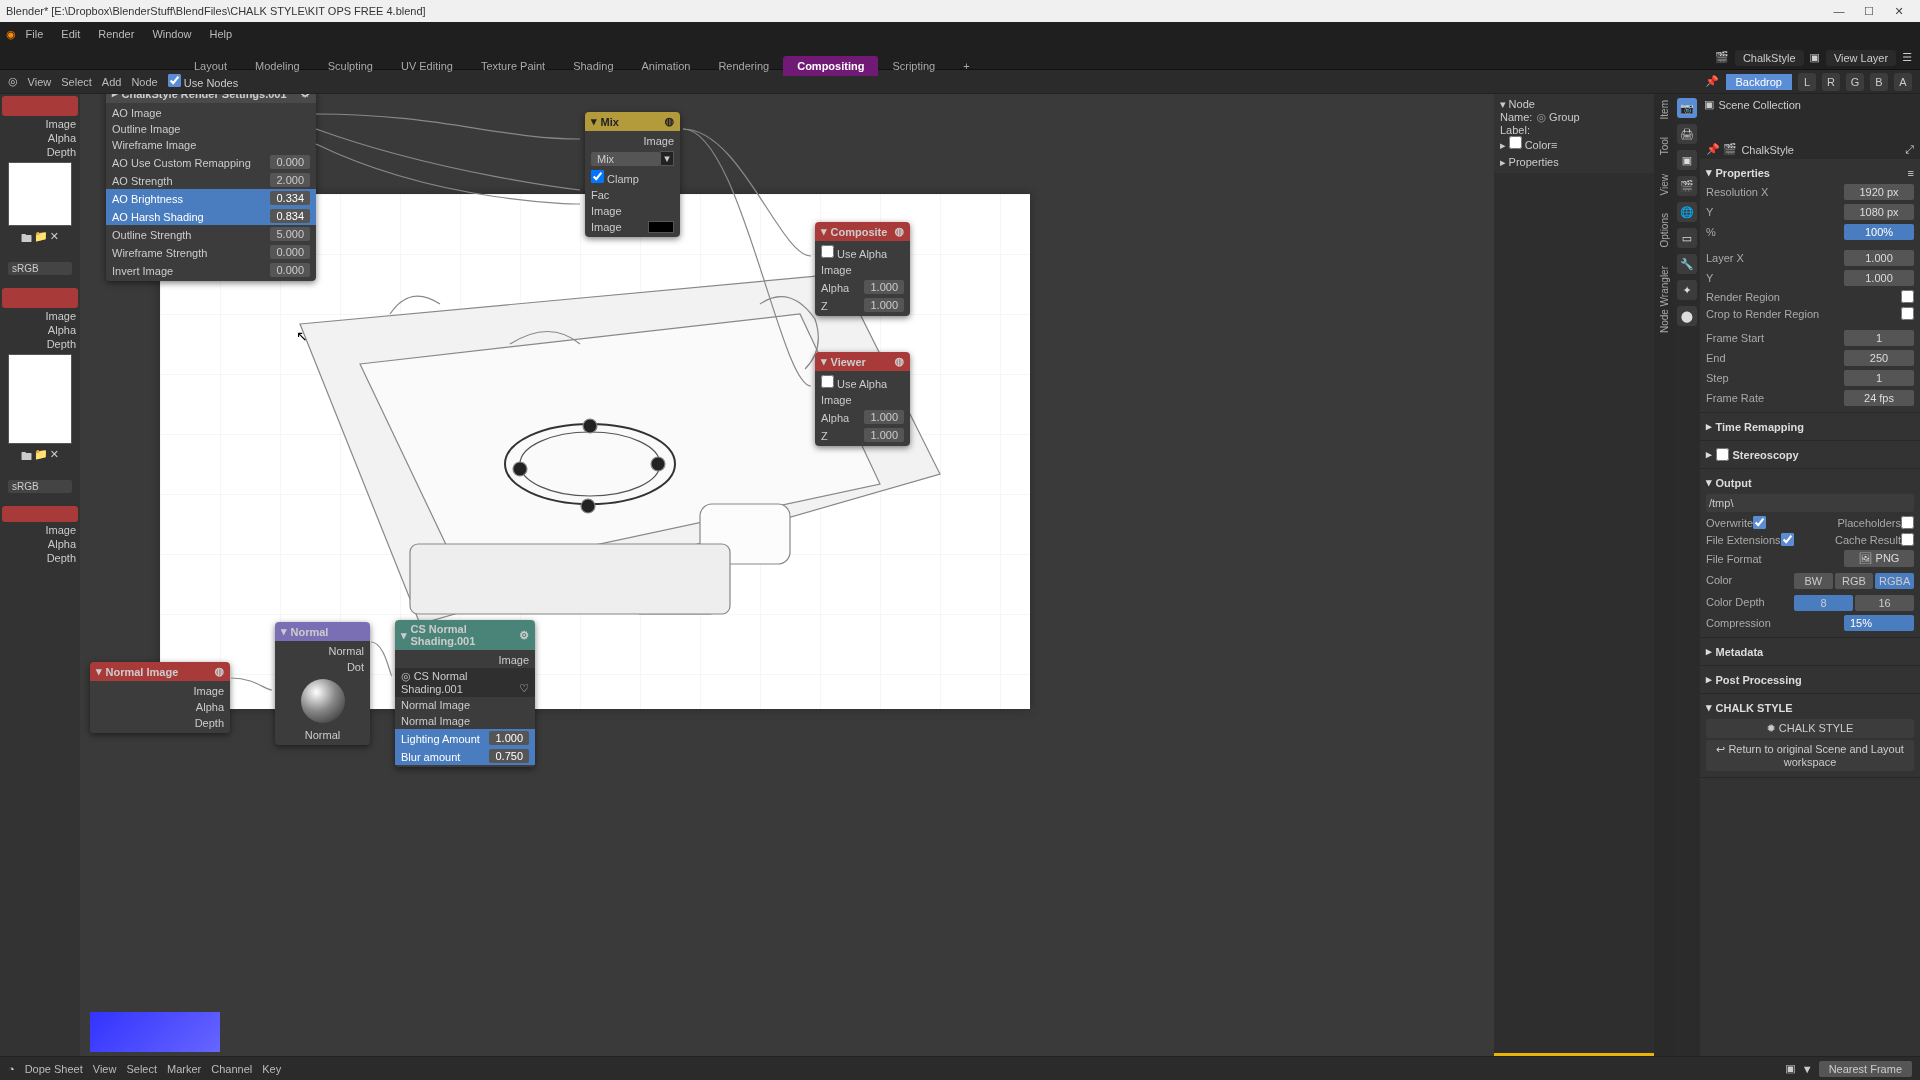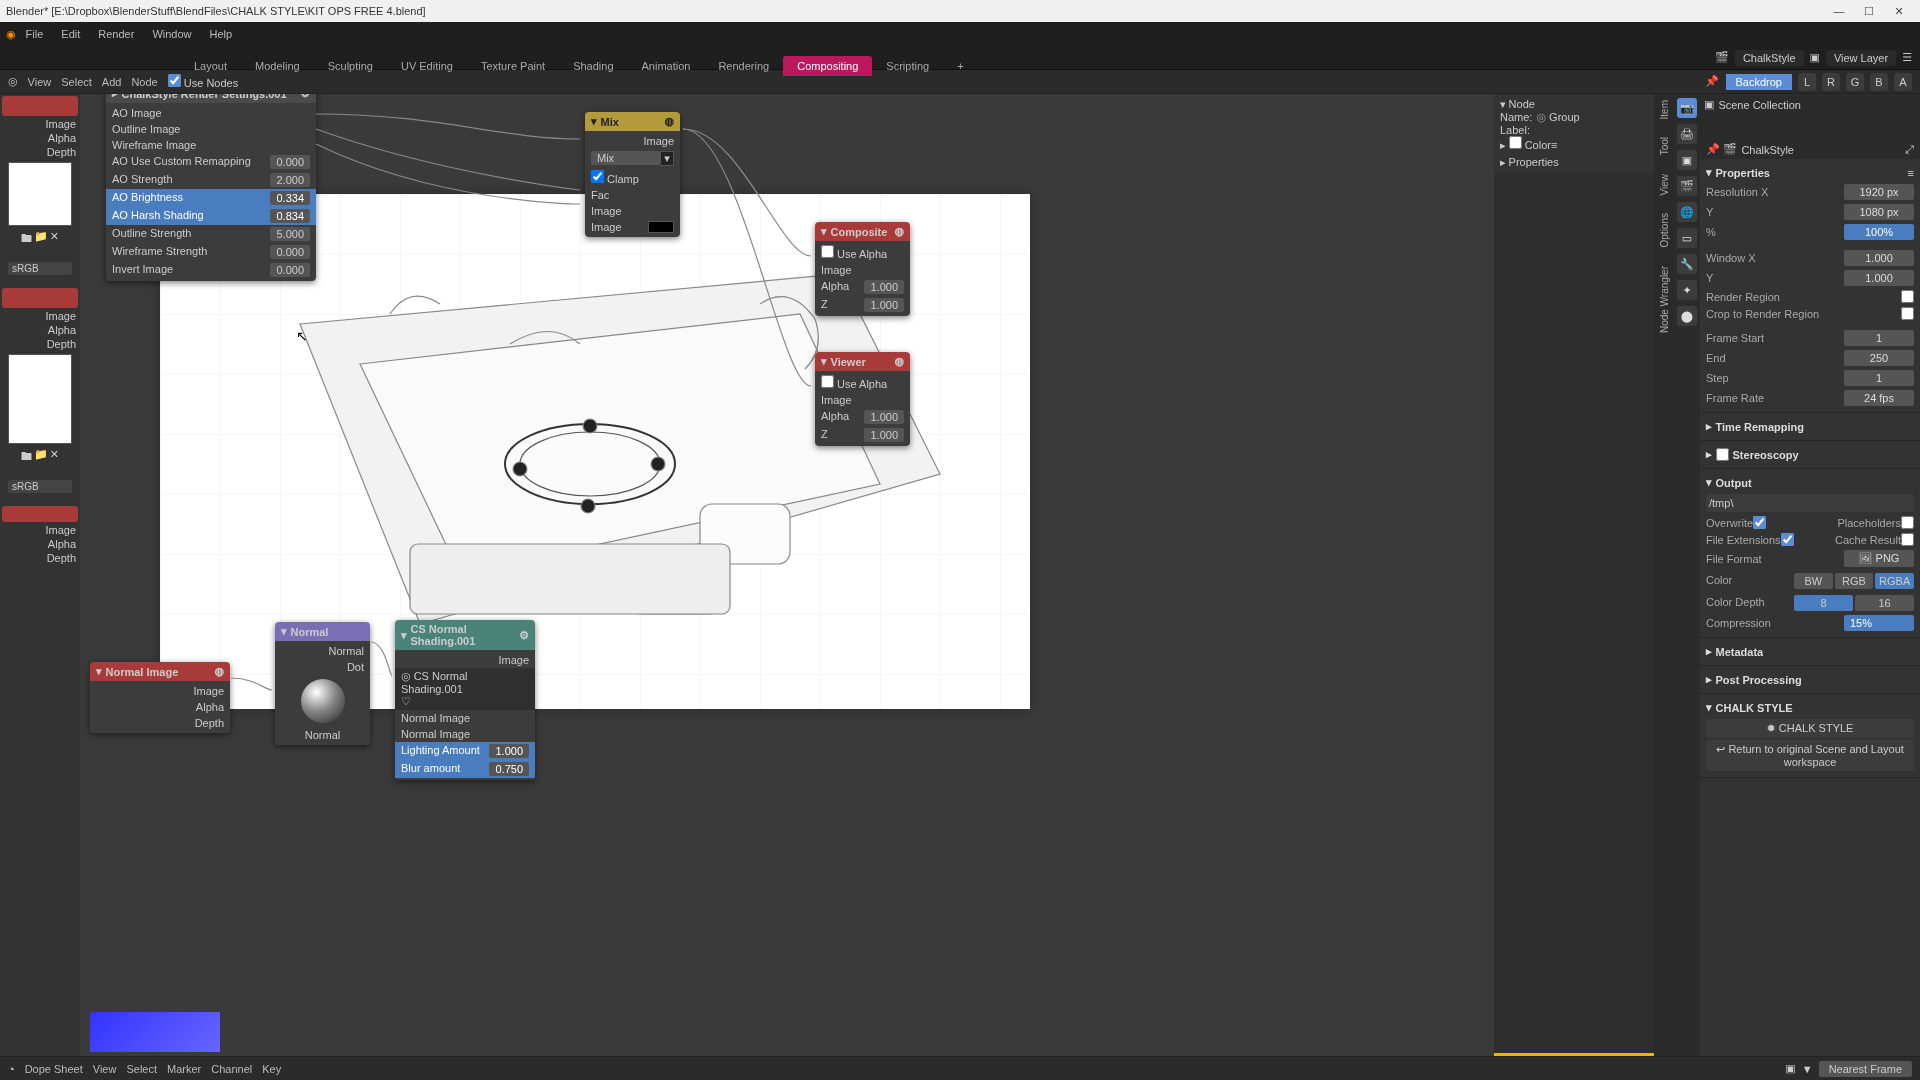--- a/index.html
+++ b/index.html
@@ -4,42 +4,42 @@
 <style>
 * { margin:0; padding:0; box-sizing:border-box; font-family:"Segoe UI",Arial,sans-serif; font-size:11px; user-select:none; }
 body { background:#353535; color:#ccc; width:1920px; height:1080px; overflow:hidden; position:relative; }
 .titlebar { height:22px; background:#f0f0f0; display:flex; align-items:center; padding:0 6px; color:#333; }
 .titlebar .spacer { flex:1; }
 .titlebar .winbtn { width:30px; text-align:center; color:#444; }
 .menubar { height:24px; background:#1f1f1f; display:flex; align-items:center; padding-left:6px; gap:2px; }
 .menubar .mitem { padding:4px 8px; color:#bbb; }
 .workspaces { height:24px; background:#1f1f1f; display:flex; align-items:center; padding-left:180px; gap:0; border-bottom:1px solid #111; }
 .workspaces .tab { padding:4px 14px; color:#aaa;margin-top:17px; }
-.workspaces .tab.active { background:#be185d; color:#fff; border-radius:3px 3px 0 0; }
+.workspaces .tab.active { background:#701a75; color:#fff; border-radius:3px 3px 0 0;font-weight:bold; }
 .workspaces .right { margin-left:auto; display:flex; align-items:center; gap:6px; padding-right:8px; }
 .workspaces .scenebox { background:#2a2a2a; padding:2px 8px; border-radius:3px; color:#ccc; }
 .secondbar { height:24px; background:#2b2b2b; display:flex; align-items:center; padding:0 8px; gap:10px; border-bottom:1px solid #222; }
 .secondbar .mitem { color:#bbb; }
 .secondbar input[type=checkbox]{ accent-color:#5b8dd6; }
 .secondbar .right { margin-left:auto; display:flex; gap:6px; align-items:center; }
 .secondbar .backdrop { background:#5b8dd6; padding:2px 10px; border-radius:0; color:#fff;text-align:center; }
 .secondbar .btn { background:#3c3c3c; width:18px; height:18px; border-radius:3px; text-align:center; line-height:18px; }
 .main { position:relative; height:calc(100% - 118px); display:flex; }
 .leftcol { width:80px; background:#333; position:relative; }
 .leftcol .thumb { width:64px; height:64px; margin:4px auto; background:#fff; border:1px solid #555; }
 .leftcol .ctrl { width:64px; margin:13px auto; background:#444; font-size:10px; padding:1px 4px; border-radius:2px; }
 .leftcol .outs { font-size:10px; text-align:right; padding-right:4px; color:#ccc; }
 .leftcol .outs div { margin:2px 0; }
 .nodeeditor { flex:1; position:relative; background:#3a3a3a; overflow:hidden; }
 .backdrop-img { position:absolute; left:80px; top:100px; width:870px; height:515px; background:#fff; box-shadow:0 0 10px rgba(0,0,0,.3); }
 .backdrop-img svg { width:100%; height:100%; }
 .node { position:absolute; border-radius:4px; box-shadow:0 2px 6px rgba(0,0,0,.5); font-size:10px; overflow:hidden; }
 .node .hdr { padding:3px 6px; font-weight:bold; display:flex; align-items:center; gap:4px; }
 .node .body { background:#3c3c3c; padding:2px 0; }
-.node .row { display:flex; justify-content:space-between; padding:2px 6px; align-items:flex-start; }
+.node .row { display:flex; justify-content:space-between; padding:2px 6px; align-items:flex-end; }
 .node .row.selected { background:#4a7dbf; color:#fff; }
 .node .val { background:#555; padding:1px 6px; border-radius:2px; min-width:40px; text-align:right; }
 .node .sock { position:relative; }
 .node .sock::before { content:""; width:6px; height:6px; border-radius:50%; background:#aaa; position:absolute; top:5px; }
 .node .sock-in::before { left:-9px; }
 .node .sock-out::before { right:-9px; }
 .node.group .hdr { background:#4a4a4a; }
 .node.yellow .hdr { background:#b39b3b; color:#222; }
 .node.red .hdr { background:#a83a3a; }
 .node.violet .hdr { background:#7a6fb5; }
@@ -343,21 +343,21 @@
           </div>
       </div>
     </div>
 
     <div class="node teal" style="left:315px; top:526px; width:140px;">
       <div class="hdr">▾ <span>CS Normal Shading.001</span><span style="margin-left:auto">⚙</span></div>
       <div class="body">
         <div class="row sock sock-out" style="justify-content:flex-end;">
             <span>Image</span>
           </div>
-        <div class="row" style="background:#2f2f2f;flex-direction:column;">
+        <div class="row" style="background:#2f2f2f;">
             <span>◎ <span>CS Normal Shading.001</span></span>
             <span>♡</span>
           </div>
         <div class="row sock sock-in">
             <span>Normal Image</span>
           </div>
         <div class="row sock sock-in">
             <span>Normal Image</span>
           </div>
         <div class="row sock sock-in selected">
@@ -437,21 +437,21 @@
           </div>
         <div class="prow">
             <span class="lbl">Y</span>
             <span class="val">1080 px</span>
           </div>
         <div class="prow">
             <span class="lbl">%</span>
             <span class="val hl">100%</span>
           </div>
         <div class="prow" style="margin-top:6px;">
-            <span class="lbl">Window X</span>
+            <span class="lbl">Layer X</span>
             <span class="val">1.000</span>
           </div>
         <div class="prow">
             <span class="lbl">Y</span>
             <span class="val">1.000</span>
           </div>
         <div class="prow">
             <span class="lbl">Render Region</span>
             <input type="checkbox" style="">
           </div>

